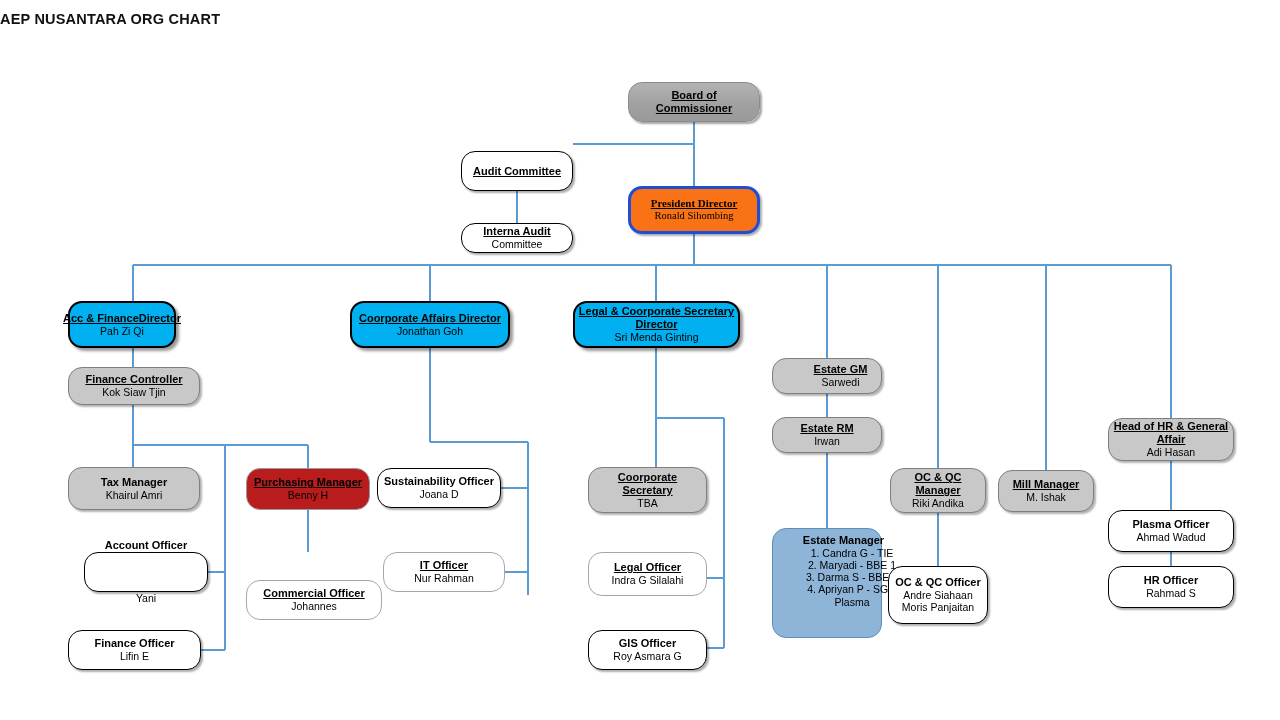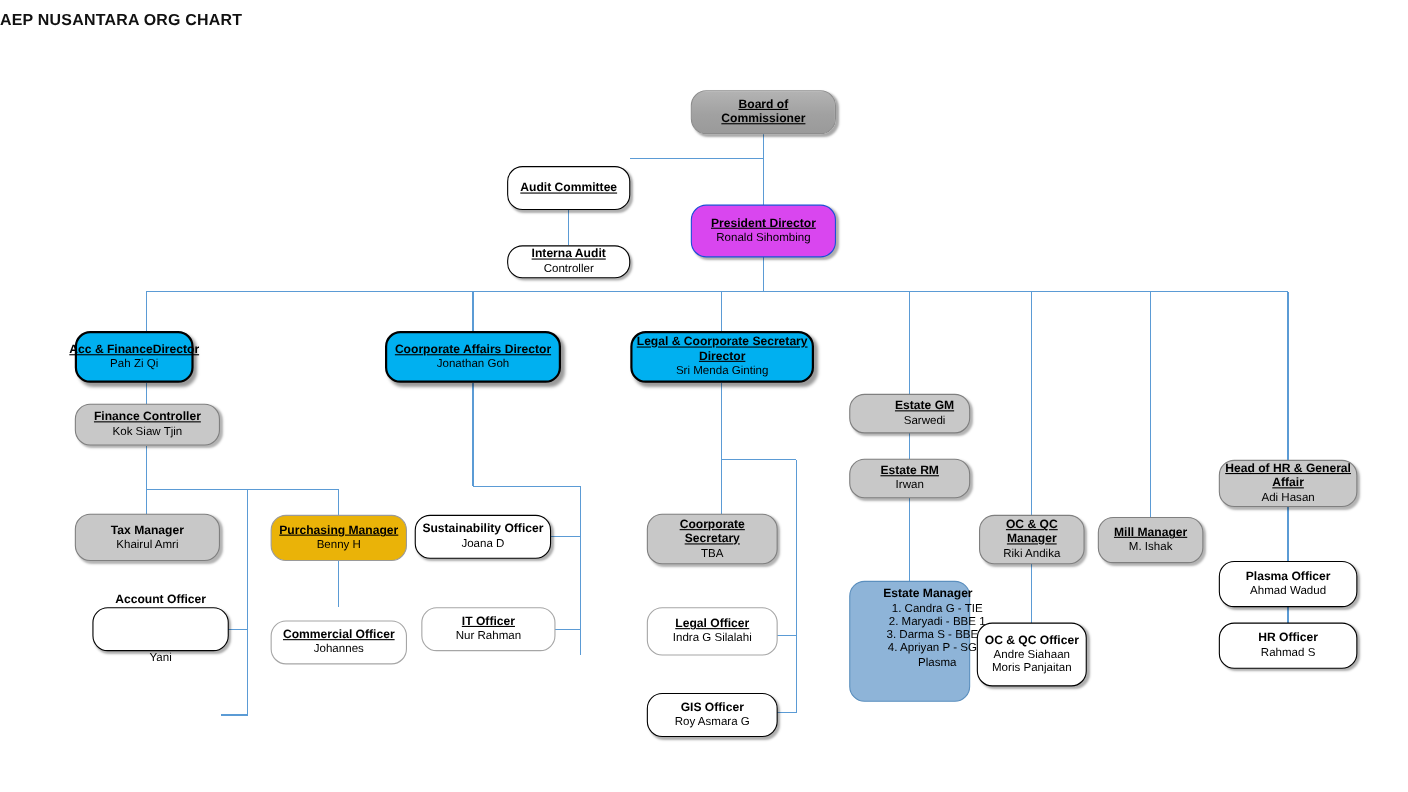--- a/index.html
+++ b/index.html
@@ -82,27 +82,28 @@
     background: linear-gradient(to bottom, #b3b3b3 0%, #a1a1a1 55%, #9a9a9a 100%);
     border: 1px solid #8c8c8c;
     box-shadow: 2px 2px 2px rgba(0,0,0,0.35);
   }
   .skin-grey {
     background: #c8c8c8;
     border: 1px solid #7f7f7f;
     box-shadow: 2px 2px 2px rgba(0,0,0,0.30);
   }
   .skin-grey-flat {
-    background: #eab308;
+    background: #b91c1c;
     border: 1px solid #9a9a9a;
   }
   .skin-green {
-    background: #d946ef;
-    border: 1px solid #1d4ed8;
+    background: #f97316;
+    border: 3px solid #1d4ed8;
     box-shadow: 2px 2px 2px rgba(0,0,0,0.32);
+    font-family: Liberation Serif, serif;
   }
   .skin-cyan {
     background: #00b0f0;
     border: 2px solid #000000;
     box-shadow: 3px 3px 3px rgba(0,0,0,0.40);
   }
   .skin-steel {
     background: #8eb4d8;
     border: 1px solid #5b8fbe;
   }
@@ -185,21 +186,21 @@
   <div class="node skin-grey-dark" style="left:628px; top:82px; width:132px; height:40px;">
     <span class="title underline wrap">Board of Commissioner</span>
   </div>
 
   <div class="node skin-white-black" style="left:461px; top:131px; width:112px; height:40px;margin-top:20px;">
     <span class="title underline">Audit Committee</span>
   </div>
 
   <div class="node skin-white-black" style="left:461px; top:223px; width:112px; height:30px;">
     <span class="title underline">Interna Audit</span>
-    <span class="person">Controller</span>
+    <span class="person">Committee</span>
   </div>
 
   <div class="node skin-green" style="left:628px; top:186px; width:132px; height:48px;">
     <span class="title underline">President Director</span>
     <span class="person">Ronald Sihombing</span>
   </div>
 
   <div class="node skin-cyan" style="left:68px; top:301px; width:108px; height:47px;">
     <span class="title underline">Acc &amp; FinanceDirector</span>
     <span class="person">Pah Zi Qi</span>
@@ -275,27 +276,31 @@
   <div class="node skin-grey" style="left:68px; top:467px; width:132px; height:43px;">
     <span class="title">Tax Manager</span>
     <span class="person">Khairul Amri</span>
   </div>
 
   <div class="node skin-white-black" style="left:84px; top:552px; width:124px; height:40px;gap:40px;">
     <span class="title">Account Officer</span>
     <span class="person">Yani</span>
   </div>
 
+  <div class="node skin-white-black" style="left:68px; top:630px; width:133px; height:40px;">
+    <span class="title">Finance Officer</span>
+    <span class="person">Lifin E</span>
+  </div>
 
   <div class="node skin-grey-flat" style="left:246px; top:468px; width:124px; height:42px;">
     <span class="title underline">Purchasing Manager</span>
     <span class="person">Benny H</span>
   </div>
 
-  <div class="node skin-white-grey" style="left:246px; top:564px; width:124px; height:40px;align-items:center;">
+  <div class="node skin-white-grey" style="left:246px; top:580px; width:136px; height:40px;align-items:center;">
     <span class="title underline">Commercial Officer</span>
     <span class="person">Johannes</span>
   </div>
 
   <div class="node skin-white-black" style="left:377px; top:468px; width:124px; height:40px;">
     <span class="title">Sustainability Officer</span>
     <span class="person">Joana D</span>
   </div>
 
   <div class="node skin-white-grey" style="left:383px; top:552px; width:122px; height:40px;">

